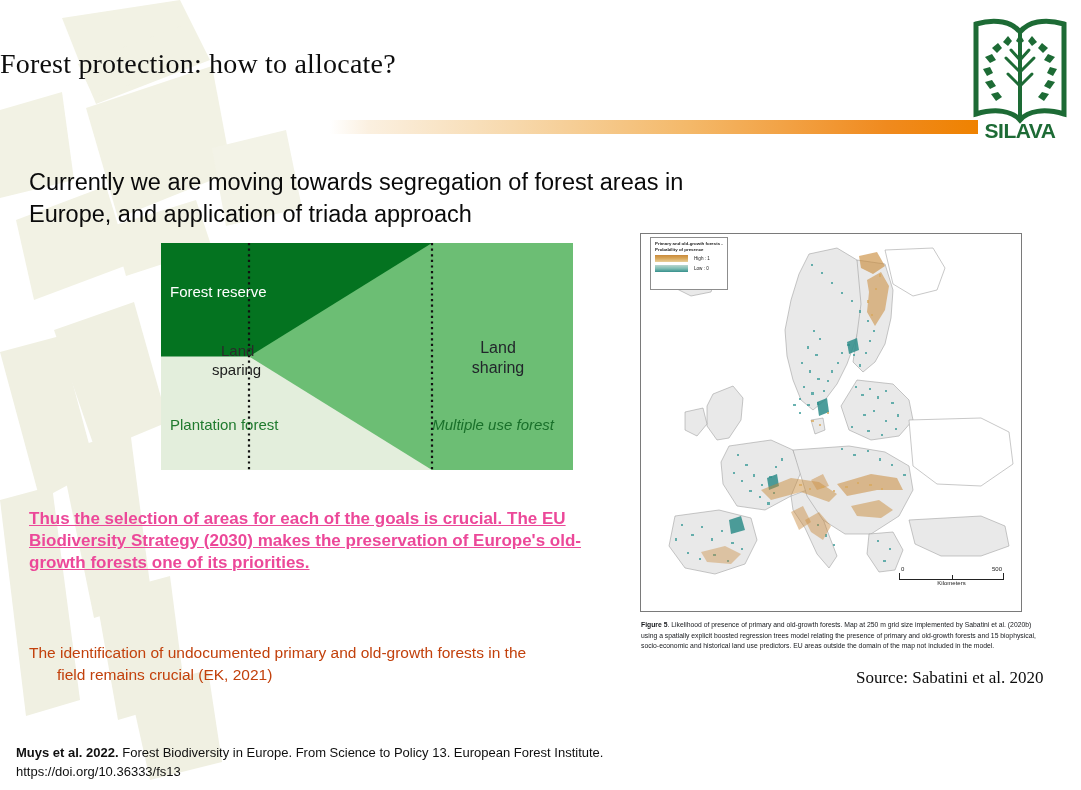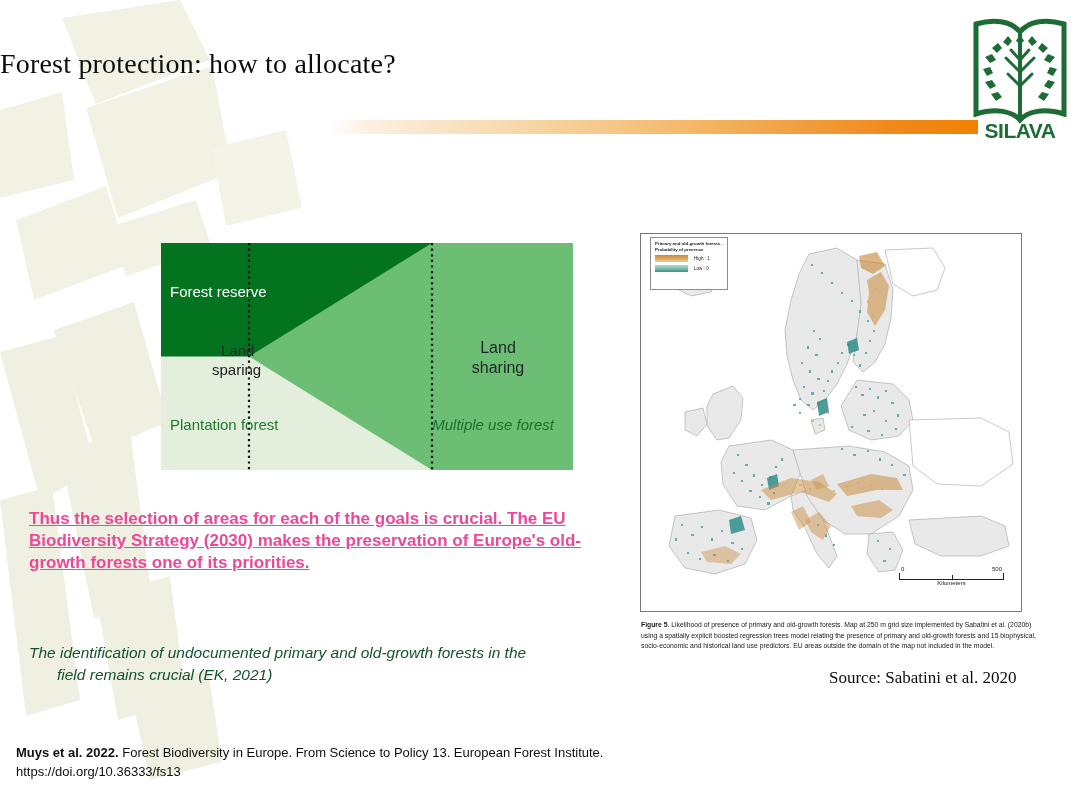--- a/index.html
+++ b/index.html
@@ -52,21 +52,21 @@
   .t-plantation{    left:9px;  top:173px; color:#1f7a2e;}
   .t-multiple{      left:262px;top:173px; color:#19702a;text-align:right;width:131px;font-style:italic;}
 
   
   .statement{
     position:absolute;left:29px;top:508px;width:600px;
     font-size:17px;font-weight:bold;line-height:1.30;color:#ec4899;text-decoration:underline;
   }
   .subnote{
     position:absolute;left:29px;top:642px;width:570px;
-    font-size:15.5px;font-style:italic;line-height:1.42;color:#14532d;
+    font-size:15.5px;line-height:1.42;color:#c2410c;
   }
   .subnote .ind{display:block;padding-left:28px;}
 
   
   .figure{position:absolute;left:640px;top:233px;width:382px;height:379px;}
   .map-frame{
     position:absolute;inset:0;border:1px solid #7a7a7a;background:#ffffff;overflow:hidden;
   }
   .map-frame svg{display:block;}
   .legend-box{
@@ -86,21 +86,21 @@
   .scale-rule{position:relative;height:6px;border-left:1px solid #222;border-right:1px solid #222;border-bottom:1px solid #222;margin-top:1px;}
   .scale-rule:after{content:"";position:absolute;left:50%;top:2px;width:1px;height:4px;background:#222;}
   .scale-cap{text-align:center;font-size:6px;color:#1a1a1a;margin-top:0px;}
 
   .fig-caption{
     position:absolute;left:641px;top:620px;width:398px;
     font-size:6.8px;line-height:1.55;color:#16181c;
   }
   .fig-caption b{font-weight:bold;}
   .source{
-    position:absolute;left:829px;top:668px;
+    position:absolute;left:856px;top:668px;
     font-family:"Liberation Serif", serif;
     font-size:17px;color:#0d0d0d;white-space:nowrap;
   }
 
   
   .footer{
     position:absolute;left:16px;top:744px;width:900px;
     font-size:13px;line-height:1.46;color:#101010;
   }
   .footer b{font-weight:bold;}
@@ -168,20 +168,21 @@
         <polygon points="22,40 15,43 20,49 26,46"></polygon>
         <polygon points="20,53 13,55 17,62 23,59"></polygon>
         <polygon points="22,66 15,68 20,75 26,72"></polygon>
         <polygon points="28,78 21,80 26,87 32,83"></polygon>
       </g>
 
       <text x="50" y="124" text-anchor="middle" font-family="Liberation Sans, sans-serif" font-size="21" font-weight="bold" fill="#1d6b35" letter-spacing="-0.5">SILAVA</text>
     </svg>
   </div>
 
+  <div class="intro">Currently we are moving towards segregation of forest areas in Europe, and application of triada approach</div>
 
   <div class="triad">
     <svg width="412" height="227" viewBox="0 0 412 227">
 
       <rect x="0" y="0" width="412" height="227" fill="#e3eedc"></rect>
 
       <rect x="0" y="0" width="271" height="113.5" fill="#047320"></rect>
 
       <rect x="271" y="0" width="141" height="227" fill="#6cbe74"></rect>
 

